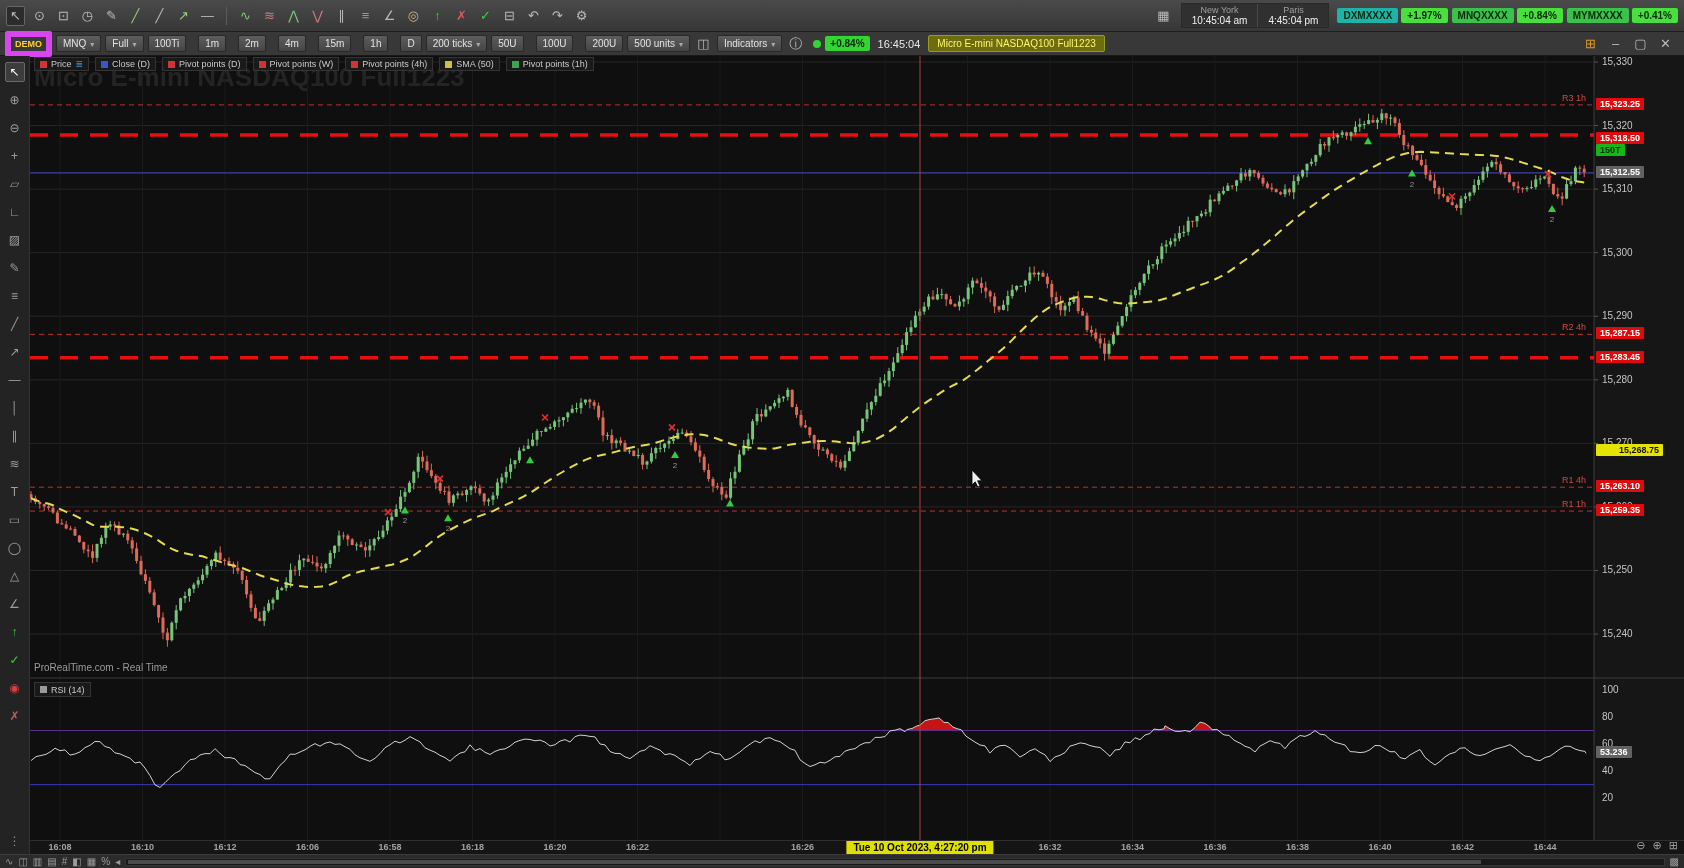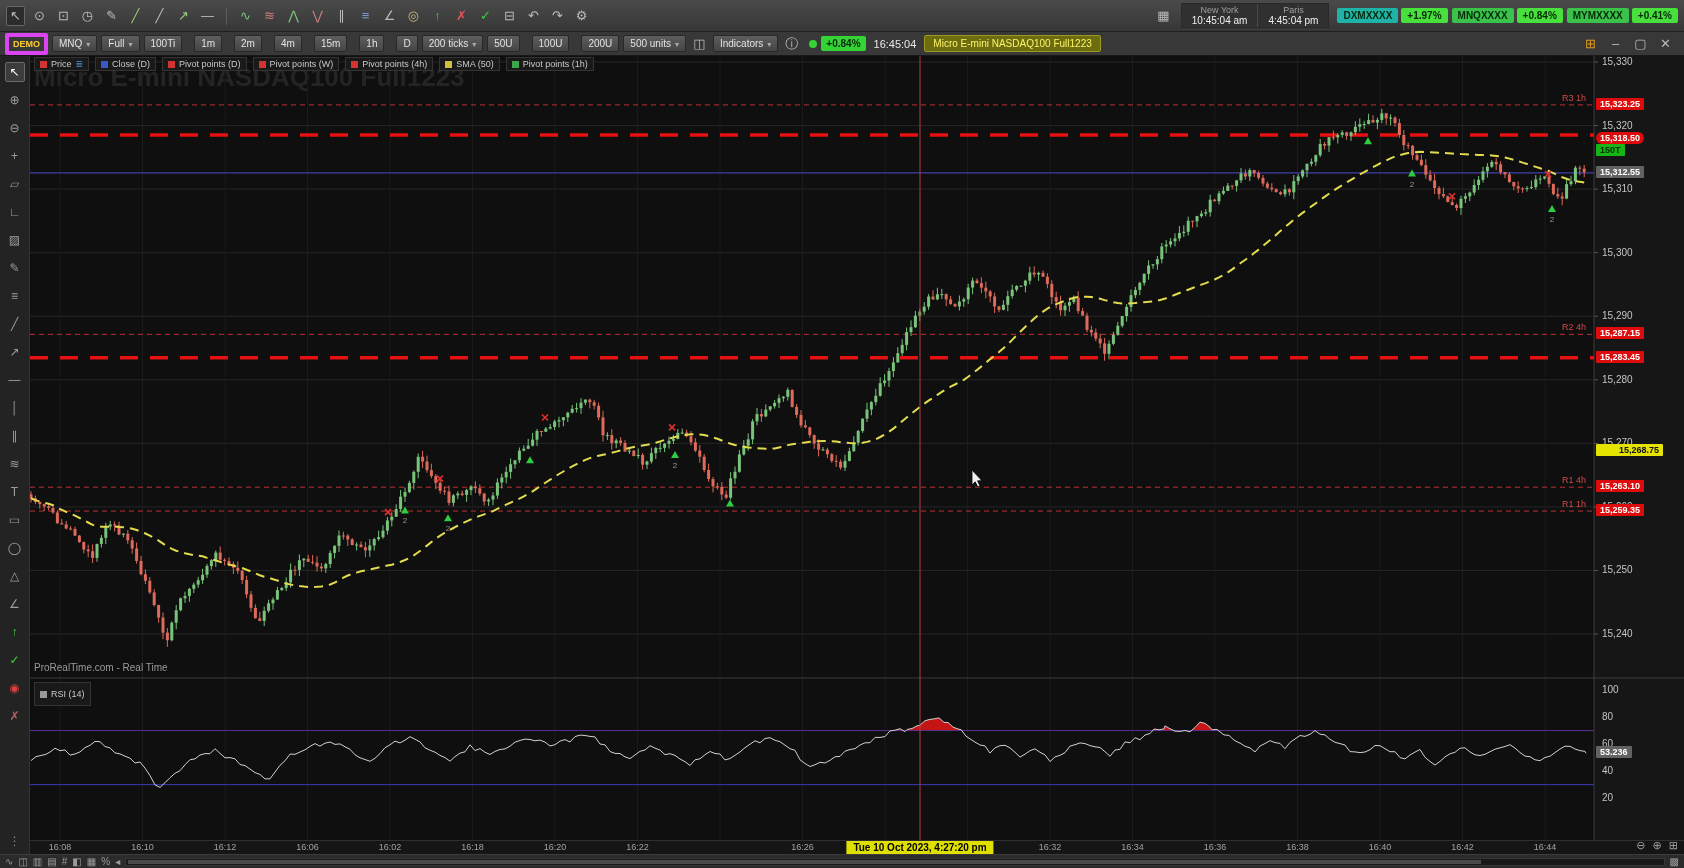--- a/index.html
+++ b/index.html
@@ -20,21 +20,21 @@
   .clock{padding:1px 10px;text-align:center;border-left:1px solid #4a4a4a;}
   .clock:first-child{border-left:none;}
   .clock .city{font-size:9px;color:#9f9f9f;line-height:10px;}
   .clock .time{font-size:10px;color:#f0f0f0;line-height:11px;}
   #tickers{display:flex;gap:4px;align-items:center;}
   .tk{display:flex;gap:3px;align-items:center;}
   .tk span{font-size:10px;font-weight:bold;color:#07290c;padding:2px 6px;border-radius:2px;}
   
   #toolbar-chart{position:absolute;left:0;top:32px;width:1684px;height:24px;z-index:10;
     background:#383838;border-bottom:1px solid #181818;display:flex;align-items:center;gap:4px;padding:0 5px;}
-  .demo{color:#ffcf30;font-weight:bold;font-size:9px;border:4px solid #d946ef;padding:2px 4px;border-radius:2px;}
+  .demo{color:#ffcf30;font-weight:bold;font-size:9px;border:6px solid #d946ef;padding:2px 4px;border-radius:2px;}
   .tbtn{background:linear-gradient(#5d5d5d,#454545);border:1px solid #282828;color:#e2e2e2;
     font-size:10px;padding:1px 6px;border-radius:2px;height:17px;line-height:13px;white-space:nowrap;}
   .combo::after{content:"▾";margin-left:4px;color:#aaa;font-size:8px;}
   #tf-buttons,#unit-buttons{display:flex;gap:12px;}
   .chgbadge{display:flex;align-items:center;gap:4px;margin-left:4px;}
   .chgbadge .dot{width:8px;height:8px;border-radius:50%;background:#35d435;}
   .chgbadge b{background:#35d435;color:#06290b;font-size:10px;padding:2px 5px;border-radius:2px;}
   .sess{font-size:11px;color:#e8e8e8;margin:0 4px;}
   .titletab{background:#6d6d10;border:1px solid #9a9a22;color:#fdf46a;font-size:10px;
     padding:2px 8px;border-radius:2px;white-space:nowrap;}
@@ -53,31 +53,31 @@
   .sicon{width:20px;height:20px;display:flex;align-items:center;justify-content:center;
     font-size:12px;color:#9d9d9d;border-radius:2px;}
   .sicon.active{background:#3c3c3c;border:1px solid #6a6a6a;color:#fff;}
   #sb-dots{margin-top:auto;margin-bottom:6px;color:#8a8a8a;font-size:12px;}
   
   #watermark{position:absolute;left:34px;top:62px;z-index:1;font-size:26px;font-weight:bold;
     color:rgba(175,175,175,.13);white-space:nowrap;}
   #scene{position:absolute;left:0;top:0;z-index:2;}
   #provider{position:absolute;left:34px;top:662px;z-index:5;font-size:10px;color:#9a9a9a;}
   #rsi-chip{position:absolute;left:34px;top:682px;z-index:5;display:flex;align-items:center;gap:4px;
-    background:rgba(28,28,28,.8);border:1px solid #343434;padding:0 5px;height:24px;font-size:9px;color:#c9c9c9;}
+    background:rgba(28,28,28,.8);border:1px solid #343434;padding:0 5px;height:15px;font-size:9px;color:#c9c9c9;}
   .tag{position:absolute;left:1596px;z-index:15;font-size:9px;font-weight:bold;padding:1px 4px;
     border-radius:1px;white-space:nowrap;}
   .tag-red{background:#dd0b0b;color:#fff;}
   .tag-gray{background:#626262;color:#fff;}
   .tag-yellow{background:#e4e400;color:#111;}
   .tag-green{background:#17b617;color:#042d04;}
   
   #time-axis{position:absolute;left:30px;top:840px;width:1654px;height:14px;background:#151515;
     border-top:1px solid #2f2f2f;z-index:8;}
-  .tl{position:absolute;top:1px;transform:translateX(-50%);font-size:9px;color:#a2a2a2;}
+  .tl{position:absolute;top:1px;transform:translateX(-50%);font-size:9px;color:#a2a2a2;font-weight:bold;}
   #tooltip{position:absolute;top:0;transform:translateX(-50%);background:#e0e000;color:#000;
     font-size:10px;font-weight:bold;padding:1px 7px;z-index:9;white-space:nowrap;}
   #corner-icons{position:absolute;right:6px;top:839px;z-index:20;display:flex;gap:7px;
     font-size:11px;color:#9c9c9c;}
   #bottom-bar{position:absolute;left:0;top:854px;width:1684px;height:14px;background:#2b2b2b;
     border-top:1px solid #3c3c3c;z-index:10;display:flex;align-items:center;gap:5px;padding:0 5px;}
   .bicon{font-size:10px;color:#9c9c9c;line-height:12px;}
   #scroll-track{flex:1;height:8px;background:#191919;border:1px solid #363636;position:relative;}
   #scroll-thumb{position:absolute;left:2px;top:1px;height:4px;width:88%;background:#4b4b4b;}
 </style>
@@ -1073,21 +1073,21 @@
     <span class="sq" style="background:#9a9a9a"></span>
     <span>RSI (14)</span>
   </div>
 
   <div id="time-axis">
     <div id="tooltip" style="left: 890px;">Tue 10 Oct 2023, 4:27:20 pm</div>
   <span class="tl" style="left: 30px;">16:08</span>
       <span class="tl" style="left: 112.5px;">16:10</span>
       <span class="tl" style="left: 195px;">16:12</span>
       <span class="tl" style="left: 277.5px;">16:06</span>
-      <span class="tl" style="left: 360px;">16:02</span>
+      <span class="tl" style="left: 360px;">16:58</span>
       <span class="tl" style="left: 442.5px;">16:18</span>
       <span class="tl" style="left: 525px;">16:20</span>
       <span class="tl" style="left: 607.5px;">16:22</span>
       <span class="tl" style="left: 690px; margin-top: 44px;">16:24</span>
       <span class="tl" style="left: 772.5px;">16:26</span>
       <span class="tl" style="left: 855px;">16:28</span>
       <span class="tl" style="left: 937.5px;">16:30</span>
       <span class="tl" style="left: 1020px;">16:32</span>
       <span class="tl" style="left: 1102.5px;">16:34</span>
       <span class="tl" style="left: 1185px;">16:36</span>
@@ -1114,21 +1114,21 @@
         <span class="bicon">%</span>
       </span>
     <span class="bicon">◂</span>
     <div id="scroll-track">
         <div id="scroll-thumb"></div>
       </div>
     <span class="bicon">▩</span>
   </div>
 
 <div class="tag tag-red" style="top: 97.903px;">15,323.25</div>
-    <div class="tag tag-red" style="top: 132px; border-radius: 6px;">15,318.50</div>
+    <div class="tag tag-red" style="top: 132px;">15,318.50</div>
     <div class="tag tag-red" style="top: 327.355px;">15,287.15</div>
     <div class="tag tag-red" style="top: 350.872px;">15,283.45</div>
     <div class="tag tag-red" style="top: 480.216px;">15,263.10</div>
     <div class="tag tag-red" style="top: 504.051px;">15,259.35</div>
     <div class="tag tag-green" style="top: 143.984px;">150T</div>
     <div class="tag tag-gray" style="top: 165.912px;">15,312.55</div>
     <div class="tag tag-yellow" style="top: 444.305px; padding-left: 23px;">15,268.75</div>
     <div class="tag tag-gray" style="top: 746.225px;">53.236</div>
   </div>
 

